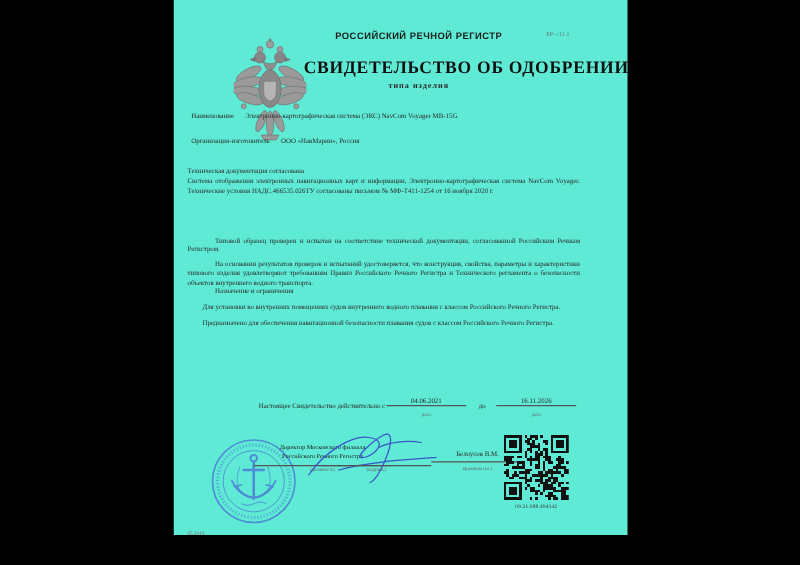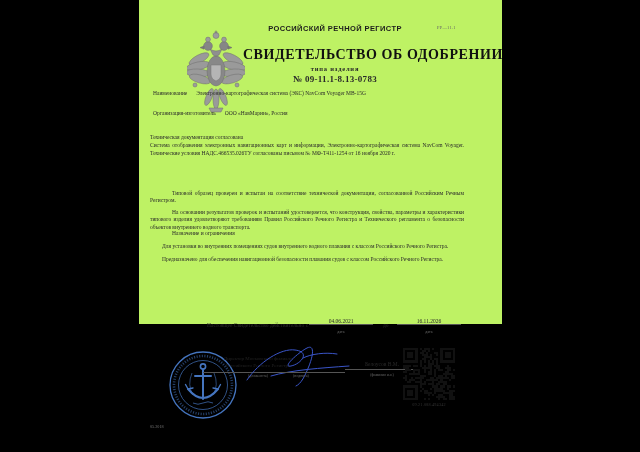--- a/index.html
+++ b/index.html
@@ -1,22 +1,22 @@
 <!DOCTYPE html>
 <html><head>
 <meta charset="utf-8">
 <style>
   html,body{margin:0;padding:0;}
   body{
     width:640px;height:452px;background:#000;position:relative;overflow:hidden;
     font-family:"Liberation Serif", serif;color:#2a2a2a;
   }
   .page{
-    position:absolute;left:139px;top:0;width:363px;height:324px;
-    background:#bef264;box-shadow:0 0 4px rgba(0,0,0,.6);
+    position:absolute;left:139px;top:0;width:363px;height:428px;
+    background:#5eead4;box-shadow:0 0 4px rgba(0,0,0,.6);
   }
   .abs{position:absolute;}
   .form-code{left:298px;top:25px;font-size:4.5px;color:#666;letter-spacing:.2px;}
   .eagle{left:48px;top:29px;width:58px;height:86px;}
   .head-block{left:28px;top:24px;width:336px;text-align:center;}
   .org-name{font-family:"Liberation Sans",sans-serif;font-weight:bold;font-size:7.5px;letter-spacing:.4px;color:#1c1c1c;}
   .doc-title{margin-top:14px;font-weight:bold;font-size:14px;letter-spacing:.6px;color:#111;text-align:right;}
   .doc-subtitle{margin-top:2px;font-weight:bold;font-size:6.5px;letter-spacing:.8px;}
   .doc-number{margin-top:2px;font-weight:bold;font-size:9px;letter-spacing:.3px;}
   .field-row{display:flex;gap:9px;font-size:5.5px;align-items:baseline;}
@@ -96,21 +96,20 @@
       <circle cx="50" cy="56" r="2" fill="#9c9c9c"></circle>
 
       <path d="M22 79 h14 l-2 4 h-10 z" fill="#9a9a9a"></path>
     </g>
   </svg>
 
   <div class="abs head-block">
     <div class="org-name">РОССИЙСКИЙ РЕЧНОЙ РЕГИСТР</div>
     <div class="doc-title">СВИДЕТЕЛЬСТВО ОБ ОДОБРЕНИИ</div>
     <div class="doc-subtitle">типа изделия</div>
-    <div class="doc-number">№  09-11.1-8.13-0783</div>
   </div>
 
   <div class="abs field-row field-name-row">
     <span>Наименование</span>
     <span>Электронно-картографическая система (ЭКС) NavCom Voyager MB-15G</span>
   </div>
 
   <div class="abs field-row field-manuf-row">
     <span>Организация-изготовитель</span>
     <span>ООО «НавМарин», Россия</span>

